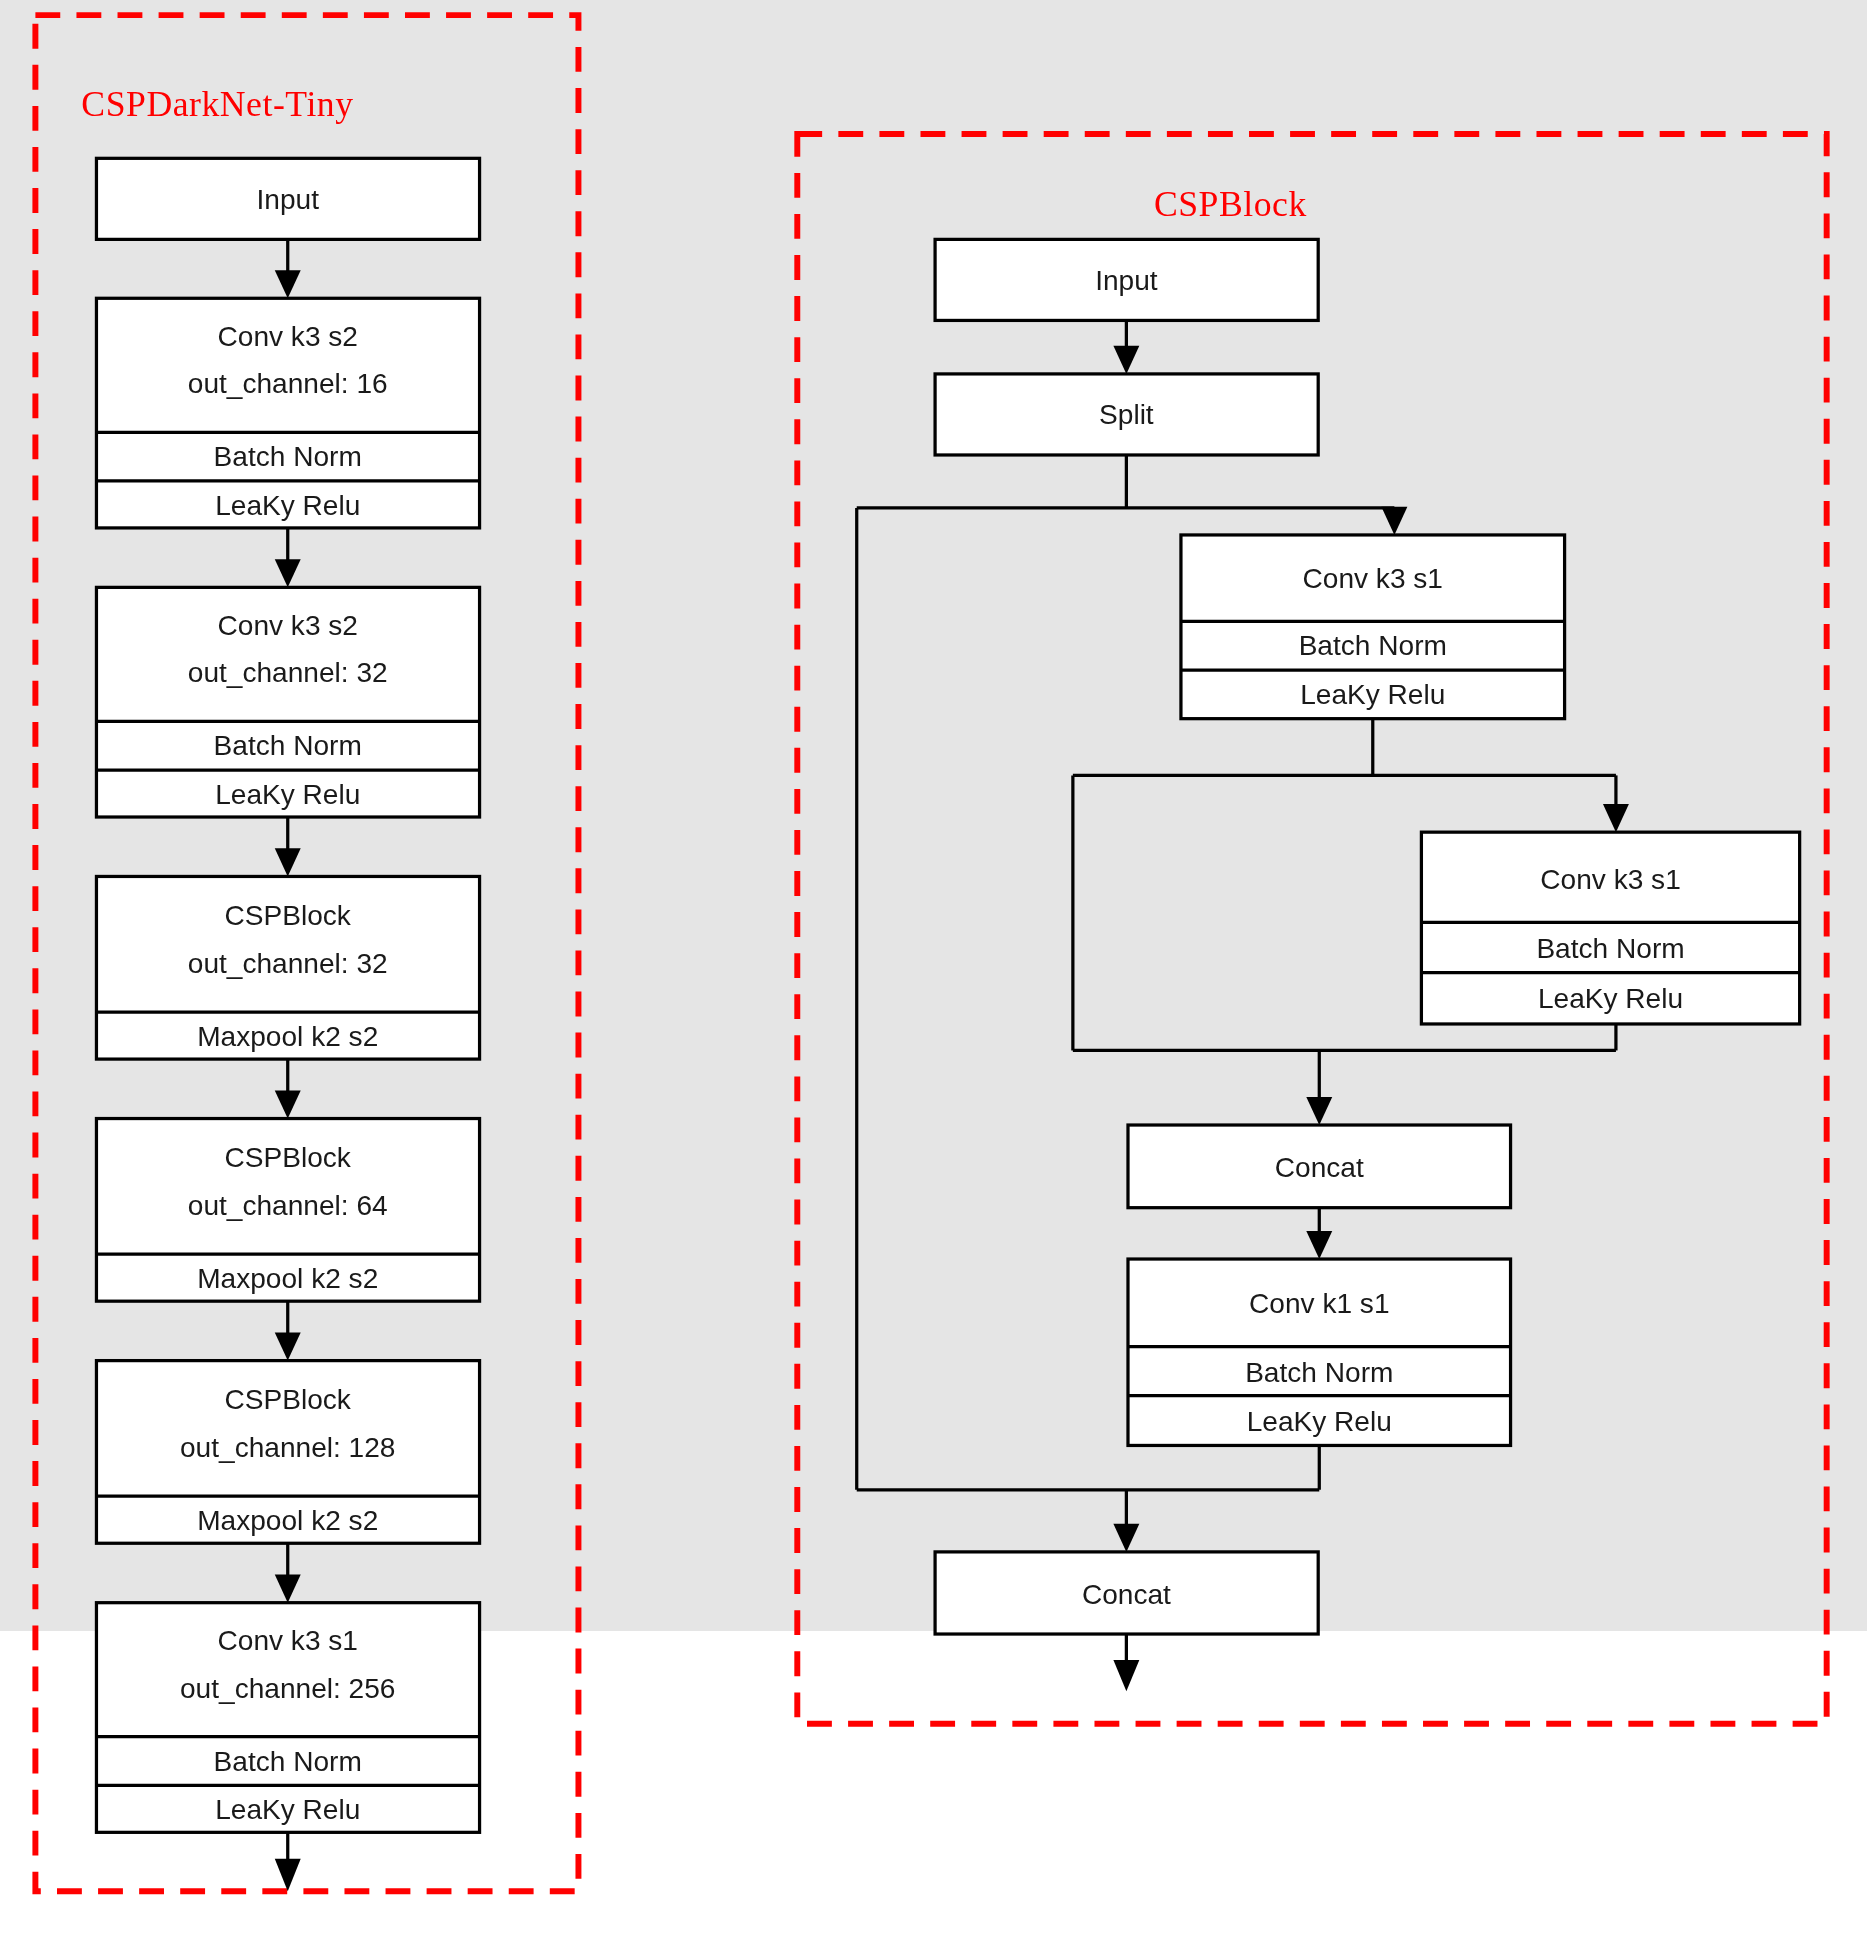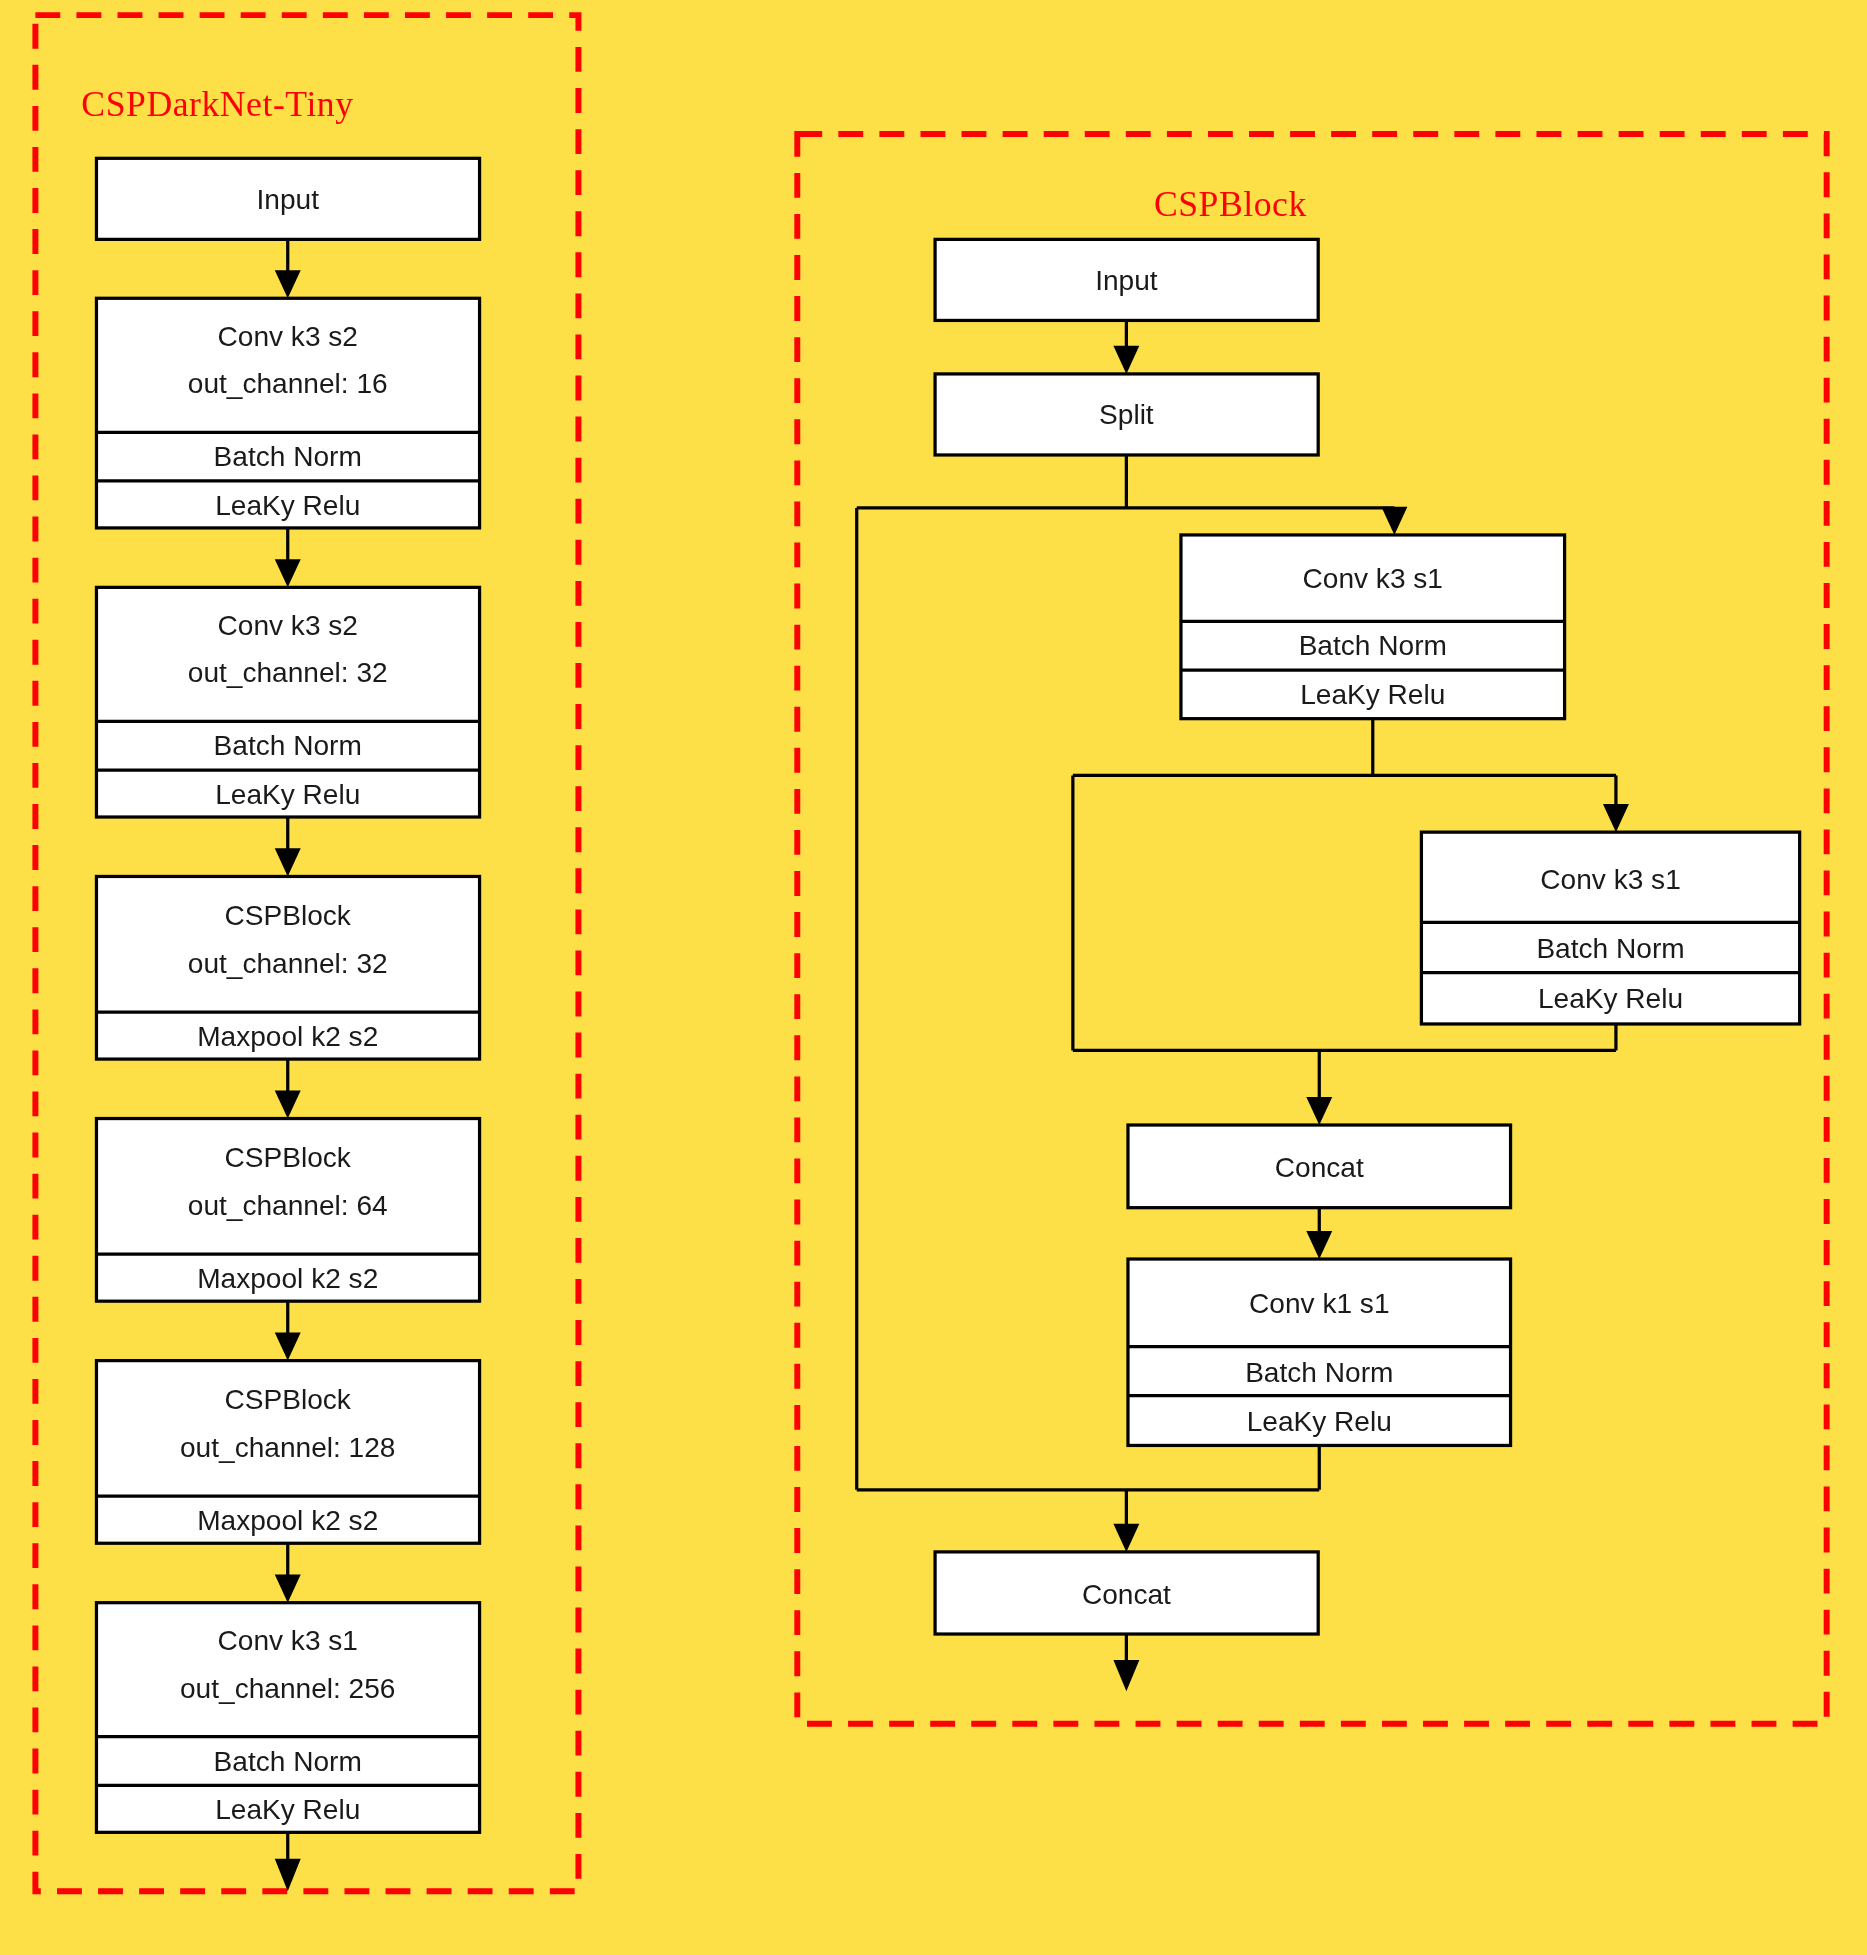--- a/index.html
+++ b/index.html
@@ -9,22 +9,22 @@
   }
   body {
     width: 1868px;
     height: 1955px;
     font-family: "Liberation Sans", sans-serif;
     overflow: hidden;
   }
   #diagram-root {
     position: relative;
     width: 1868px;
-    height: 1955px;
-    background: #fde047;
+    height: 1631px;
+    background: #e5e5e5;
   }
   svg.diagram-svg {
     position: absolute;
     top: 0;
     left: 0;
     width: 1868px;
     height: 1955px;
   }
   .group-frame {
     fill: none;

